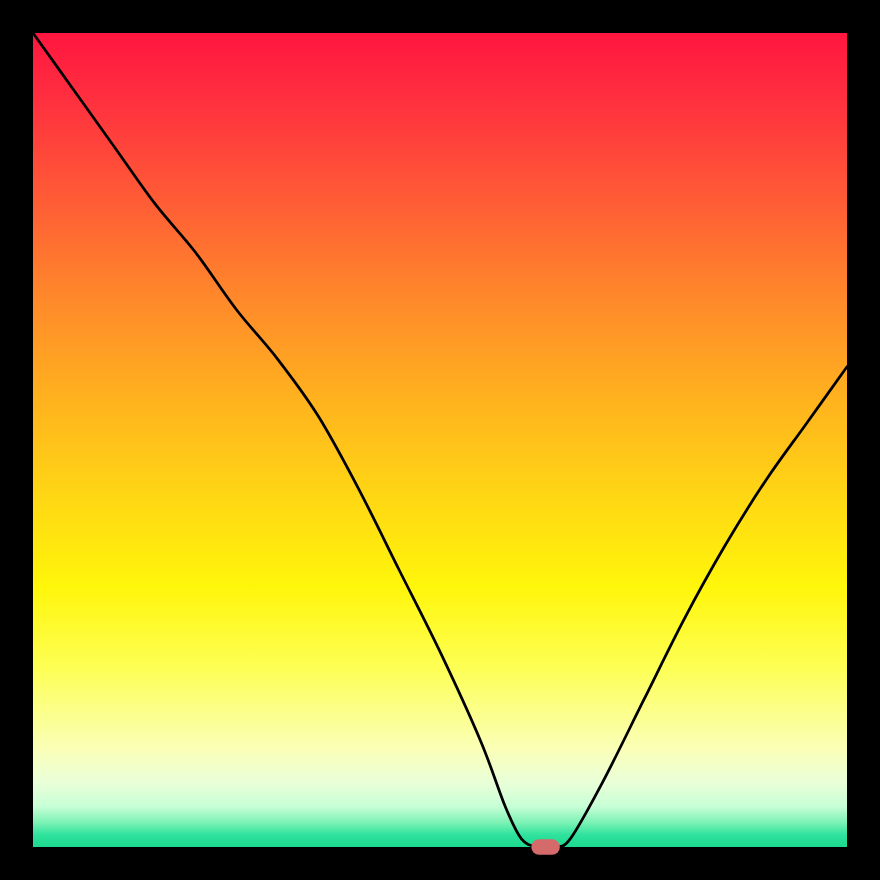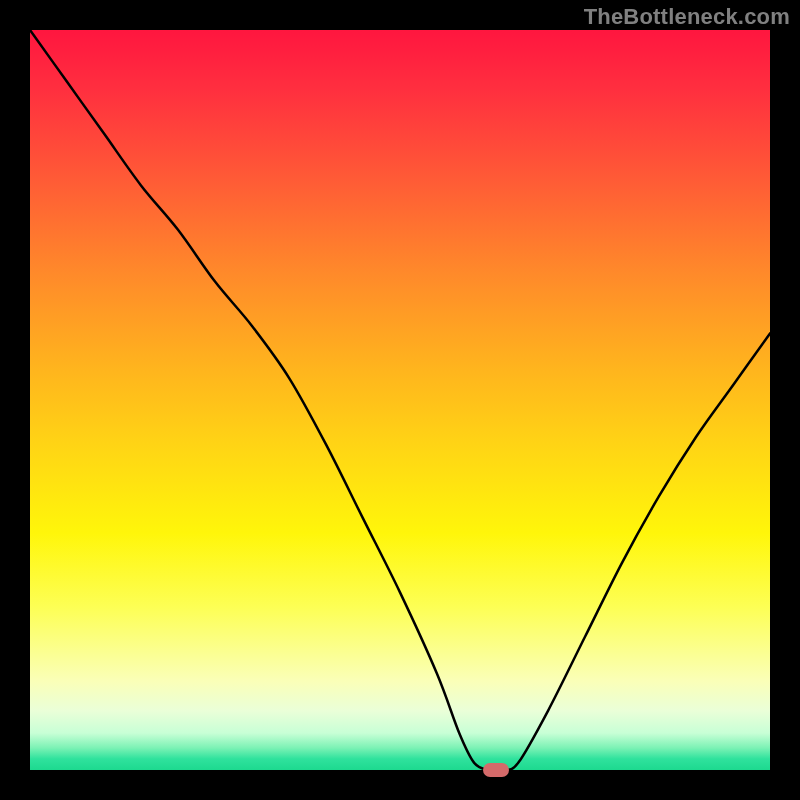--- a/index.html
+++ b/index.html
@@ -62,20 +62,19 @@
     font-family: Arial, Helvetica, sans-serif;
     font-size: 22px;
     font-weight: 600;
     color: #808080;
     letter-spacing: 0.2px;
   }
 </style>
 </head>
 <body>
 <div class="frame">
-  <div class="watermark">TheBottleneck.com</div>
   <div class="plot-area">
     <svg class="curve" viewBox="0 0 740 740" preserveAspectRatio="none">
       <path id="curve-path" d="M 0 0 C 6.166666666666667 8.633333333333326, 24.666666666666664 34.53333333333329, 37 51.799999999999955 C 49.333333333333336 69.06666666666662, 61.666666666666664 86.33333333333336, 74 103.60000000000002 C 86.33333333333333 120.86666666666669, 98.66666666666667 139.36666666666665, 111 155.39999999999998 C 123.33333333333333 171.4333333333333, 135.66666666666666 183.76666666666674, 148 199.80000000000007 C 160.33333333333334 215.8333333333334, 172.66666666666666 235.56666666666663, 185 251.59999999999997 C 197.33333333333334 267.63333333333327, 209.66666666666666 279.9666666666667, 222 296 C 234.33333333333334 312.0333333333333, 246.66666666666666 328.0666666666666, 259 347.79999999999995 C 271.3333333333333 367.5333333333333, 283.6666666666667 390.96666666666664, 296 414.4 C 308.3333333333333 437.8333333333333, 320.6666666666667 463.7333333333333, 333 488.4 C 345.3333333333333 513.0666666666666, 357.66666666666663 536.5, 370 562.4 C 382.33333333333337 588.3, 397.1333333333334 620.3666666666666, 407.00000000000006 643.8 C 416.86666666666673 667.2333333333333, 423.0333333333333 688.2, 429.2 703 C 435.3666666666667 717.8, 439.06666666666666 726.4333333333334, 444 732.6 C 448.93333333333334 738.7666666666667, 453.8666666666667 738.7666666666667, 458.8 740 C 463.73333333333335 741.2333333333333, 468.6666666666667 741.2333333333333, 473.6 740 C 478.53333333333336 738.7666666666667, 481.00000000000006 742.4666666666667, 488.40000000000003 732.6 C 495.8 722.7333333333333, 506.9 701.7666666666667, 518 680.8 C 529.1 659.8333333333333, 542.6666666666666 631.4666666666666, 555 606.8 C 567.3333333333334 582.1333333333333, 579.6666666666666 556.2333333333332, 592 532.8 C 604.3333333333334 509.3666666666666, 616.6666666666666 487.16666666666663, 629 466.2 C 641.3333333333334 445.23333333333335, 653.6666666666666 425.5, 666 407 C 678.3333333333334 388.5, 690.6666666666666 372.46666666666664, 703 355.2 C 715.3333333333334 337.93333333333334, 733.8333333333334 312.03333333333336, 740 303.40000000000003" fill="none" stroke="#000" stroke-width="2.5" stroke-linejoin="round" stroke-linecap="round"></path>
     </svg>
     <div id="marker" class="marker" style="left: 466.2px; top: 740px;"></div>
   </div>
 </div>
 
 </body></html>

